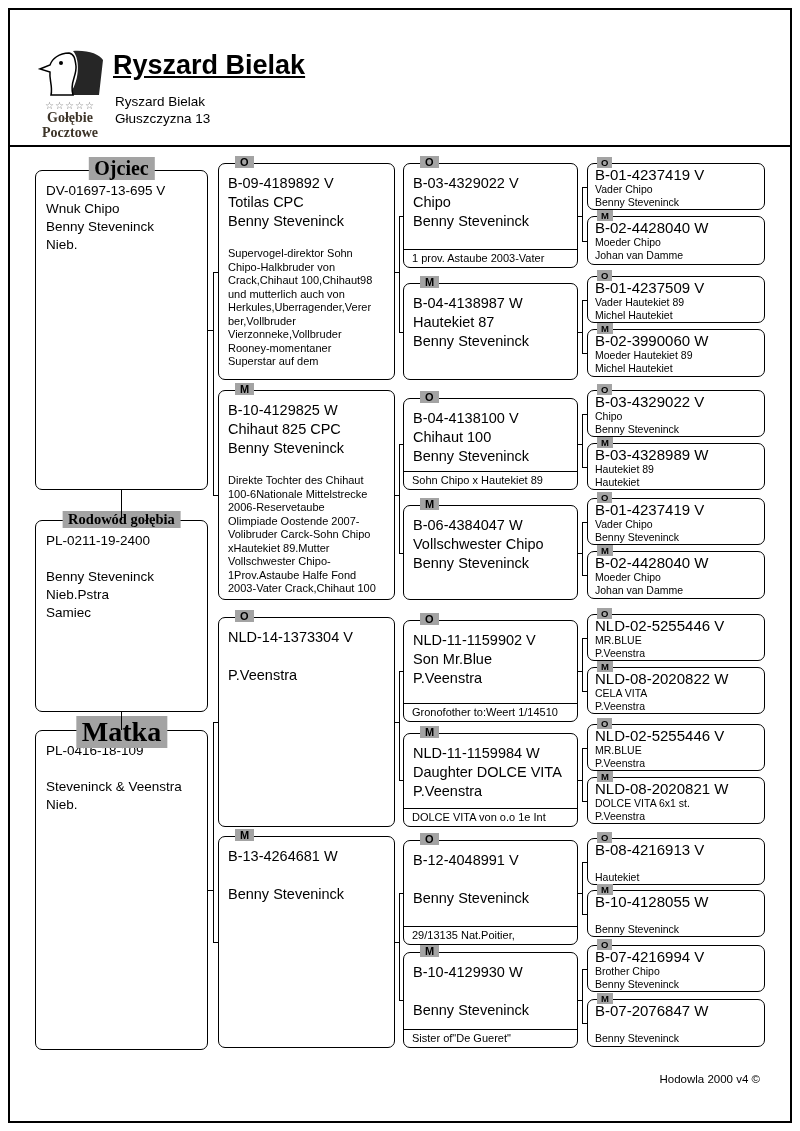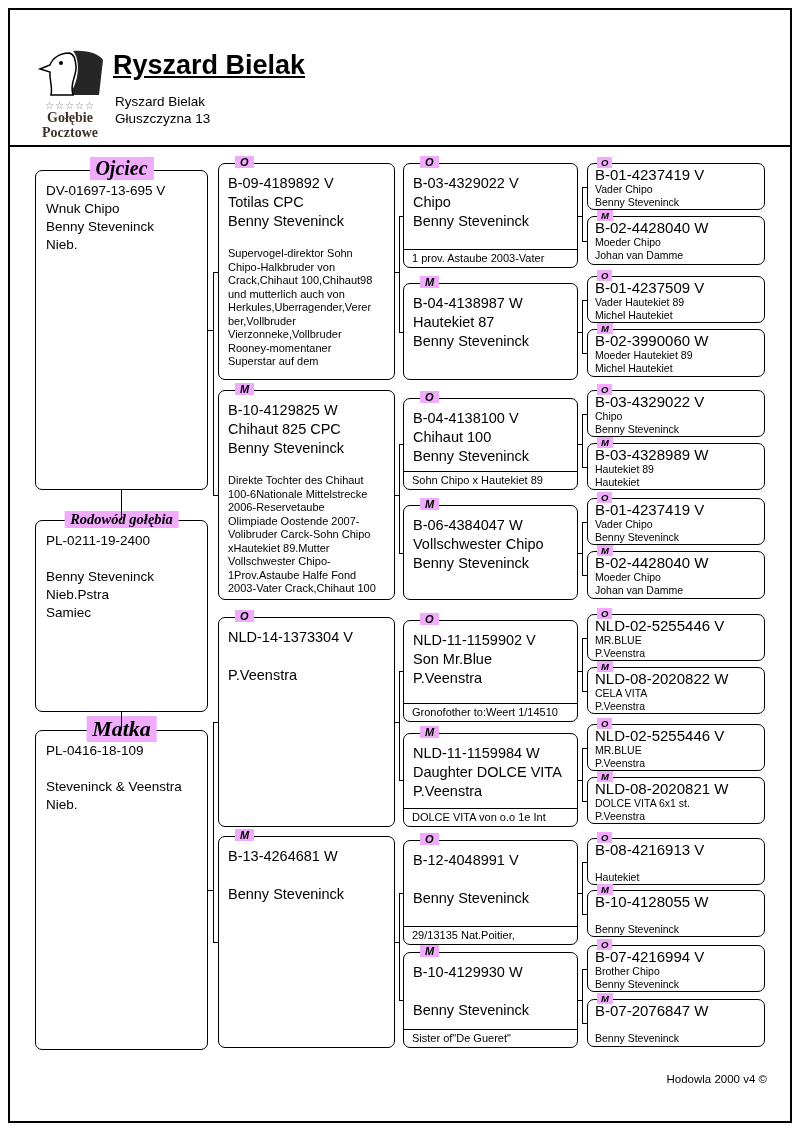--- a/index.html
+++ b/index.html
@@ -16,39 +16,39 @@
   .logo .stars { font-size:10px; color:#777; letter-spacing:1px; margin-top:1px; }
   .logo .logo-t { font-family:"Liberation Serif","DejaVu Serif",serif; font-weight:bold; font-size:14px; color:#3d3428; }
 
   .title { position:absolute; left:113px; top:50px; font-size:27px; font-weight:bold; text-decoration:underline; }
   .owner1 { position:absolute; left:115px; top:94px; font-size:13.5px; }
   .owner2 { position:absolute; left:115px; top:111px; font-size:13.5px; }
 
   #pedigree { position:absolute; left:0; top:0; width:800px; height:1131px; }
 
   .pbox { position:absolute; border:1.5px solid #000; border-radius:7px; background:#fff; }
-  .boxlabel { position:absolute; background:#f0abfc; font-weight:bold; white-space:nowrap;font-style:italic; }
+  .boxlabel { position:absolute; background:#a3a3a3; font-weight:bold; white-space:nowrap; }
   .sex-label { top:-8px; left:16px; font-size:11px; padding:0 5px; }
   .sex-label.small { top:-7px; left:9px; font-size:9.5px; padding:0 4px; }
   .center-label { left:50%; transform:translateX(-50%); font-family:"Liberation Serif","DejaVu Serif",serif; padding:0 6px; }
   .lab-big  { font-size:20px; top:-14px; }
   .lab-mid  { font-size:14.5px; top:-10px; }
-  .lab-big2 { font-size:22px; top:-15px; }
+  .lab-big2 { font-size:28px; top:-15px; }
 
   .pre { white-space:pre-line; }
   .col1text { padding:11px 10px 0; font-size:13.5px; line-height:18px; }
   .ghead    { padding:10px 9px 0; font-size:14.5px; line-height:19px; }
   .g2note   { padding:16px 9px 0; font-size:11px; line-height:13.5px; }
   .g3note   { position:absolute; left:0; right:0; bottom:0; border-top:1px solid #000;
               padding:2px 8px 3px; font-size:11px; line-height:12px; }
   .g4ring   { padding:4px 7px 1px; font-size:15px; line-height:14px; }
   .g4sub    { padding:0 7px; font-size:10.5px; line-height:12.5px; }
 
   .cline { position:absolute; background:#000; }
-  .footer { position:absolute; top:1073px; right:33px; font-size:11.5px; }
+  .footer { position:absolute; top:1073px; right:40px; font-size:11.5px; }
 </style>
 </head>
 <body>
 
 <div class="page">
   <div class="frame"></div>
 
   <div class="logo">
     <svg width="74" height="46" viewBox="0 0 74 46">
       <path d="M40,1 C55,0 66,4 70,10 L66,45 L36,45 C46,33 48,10 40,1 Z" fill="#262626"></path>

